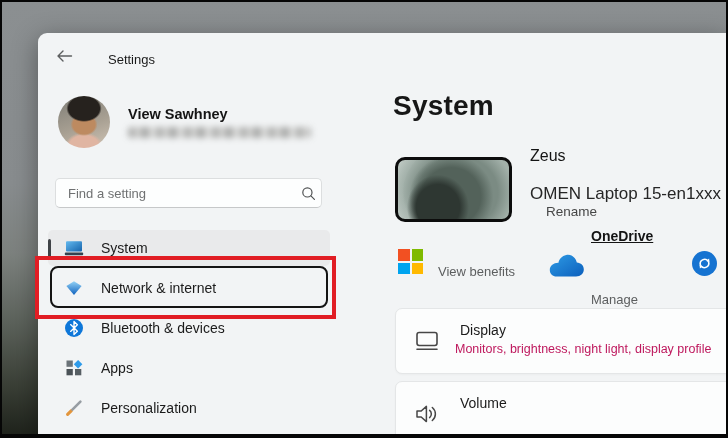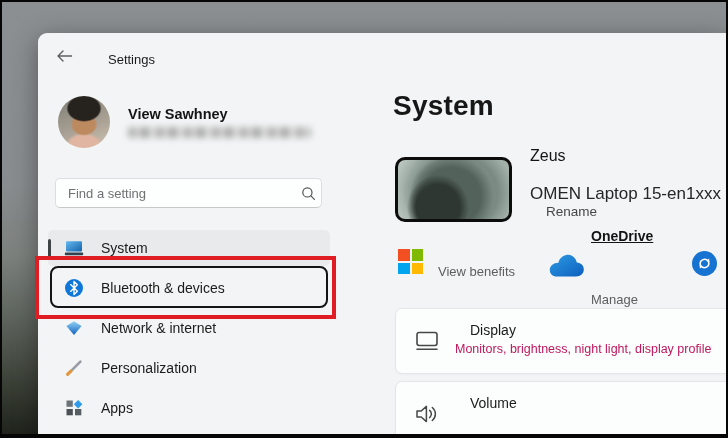--- a/index.html
+++ b/index.html
@@ -70,21 +70,21 @@
   .acct-sub{position:absolute;font-size:13px;color:#5c5e5f;cursor:pointer;}
   .odicon{position:absolute;left:546px;top:252px;width:40px;height:27px;}
   .sync{position:absolute;left:692px;top:251px;width:25px;height:25px;border-radius:50%;background:#1673d1;
     display:flex;align-items:center;justify-content:center;}
 
   .card{position:absolute;left:395px;width:340px;height:66px;background:#fcfdfd;
     border:1px solid #e4e6e7;border-radius:7px;box-sizing:border-box;box-shadow:0 1px 2px rgba(0,0,0,.03);}
   .card.display{top:308px;}
   .card.sound{top:381px;}
   .cicon{position:absolute;left:15px;top:0;height:100%;width:32px;display:flex;align-items:center;justify-content:center;}
-  .ctitle{position:absolute;left:74px;top:13px;font-size:14px;color:#1b1b1b;}
+  .ctitle{position:absolute;left:64px;top:13px;font-size:14px;color:#1b1b1b;}
   .csub{position:absolute;left:59px;top:33px;font-size:12.5px;color:#be185d;}
 
   
   .focusrect{position:absolute;left:50px;top:266px;width:278px;height:42px;border:2px solid #141414;
     border-radius:8px;box-sizing:border-box;z-index:5;}
   .redbox{position:absolute;left:35px;top:256px;width:301px;height:63px;border:4px solid #e11d24;
     box-sizing:border-box;z-index:6;}
 
   
   .frame{position:absolute;inset:0;border-style:solid;border-color:#060606;border-width:2px 2px 4px 2px;
@@ -133,59 +133,59 @@
             </defs>
           <rect x="2" y="2.2" width="16" height="10.3" rx="1" fill="url(#lapg)"></rect>
           <rect x="0.8" y="13.6" width="18.4" height="2.6" rx="1" fill="#33424f"></rect>
         </svg>
       </span>
       <span class="nlabel">System</span>
     </div>
     <div class="navrow">
       <span class="nicon">
         <svg width="20" height="20" viewBox="0 0 20 20">
-          <circle cx="10" cy="10" r="9" fill="#0e77d9"></circle>
-          <polyline points="6.6,6.6 13.4,13.3 10,16.5 10,3.5 13.4,6.7 6.6,13.4" fill="none" stroke="#fff" stroke-width="1.35" stroke-linecap="round" stroke-linejoin="round"></polyline>
-        </svg>
-      </span>
-      <span class="nlabel">Bluetooth &amp; devices</span>
-    </div>
-    <div class="navrow">
-      <span class="nicon">
-        <svg width="20" height="20" viewBox="0 0 20 20">
           <defs>
               <linearGradient id="netg" x1="0" y1="0" x2="0" y2="1">
                 <stop offset="0" stop-color="#93d2f6"></stop>
                 <stop offset="1" stop-color="#0f62be"></stop>
               </linearGradient>
             </defs>
           <polygon points="10,3.2 17.6,8 10,17 2.4,8" fill="url(#netg)"></polygon>
         </svg>
       </span>
       <span class="nlabel">Network &amp; internet</span>
     </div>
     <div class="navrow">
       <span class="nicon">
         <svg width="20" height="20" viewBox="0 0 20 20">
-          <line x1="3.6" y1="16.4" x2="7.4" y2="12.6" stroke="#e2953c" stroke-width="3.1" stroke-linecap="round"></line>
-          <line x1="8.4" y1="11.6" x2="16.4" y2="3.6" stroke="#979da3" stroke-width="2.6" stroke-linecap="round"></line>
-        </svg>
-      </span>
-      <span class="nlabel">Personalization</span>
+          <circle cx="10" cy="10" r="9" fill="#0e77d9"></circle>
+          <polyline points="6.6,6.6 13.4,13.3 10,16.5 10,3.5 13.4,6.7 6.6,13.4" fill="none" stroke="#fff" stroke-width="1.35" stroke-linecap="round" stroke-linejoin="round"></polyline>
+        </svg>
+      </span>
+      <span class="nlabel">Bluetooth &amp; devices</span>
     </div>
     <div class="navrow">
       <span class="nicon">
         <svg width="18" height="18" viewBox="0 0 18 18">
           <rect x="1.5" y="1.5" width="6.3" height="6.3" fill="#6b7378"></rect>
           <rect x="1.5" y="10" width="6.3" height="6.3" fill="#4b5257"></rect>
           <rect x="10" y="10" width="6.3" height="6.3" fill="#565e63"></rect>
           <polygon points="13.1,0.9 17.4,5.2 13.1,9.5 8.8,5.2" fill="#2e9bea"></polygon>
         </svg>
       </span>
       <span class="nlabel">Apps</span>
+    </div>
+    <div class="navrow">
+      <span class="nicon">
+        <svg width="20" height="20" viewBox="0 0 20 20">
+          <line x1="3.6" y1="16.4" x2="7.4" y2="12.6" stroke="#e2953c" stroke-width="3.1" stroke-linecap="round"></line>
+          <line x1="8.4" y1="11.6" x2="16.4" y2="3.6" stroke="#979da3" stroke-width="2.6" stroke-linecap="round"></line>
+        </svg>
+      </span>
+      <span class="nlabel">Personalization</span>
     </div>
   </nav>
 
   <div class="h1">System</div>
 
   <div class="thumb"></div>
   <div class="devname">Zeus</div>
   <div class="devmodel">OMEN Laptop 15-en1xxx</div>
   <div class="devrename">Rename</div>
 

